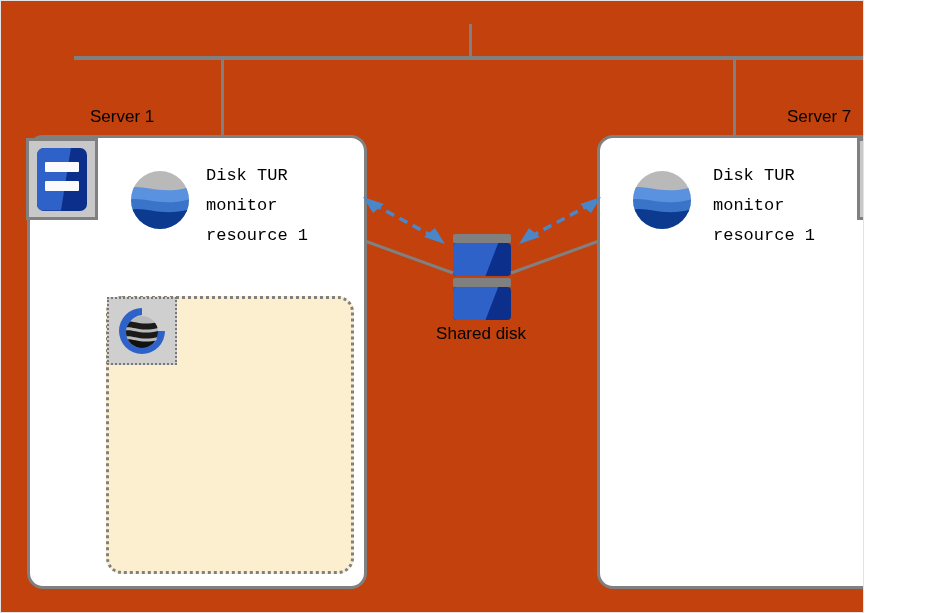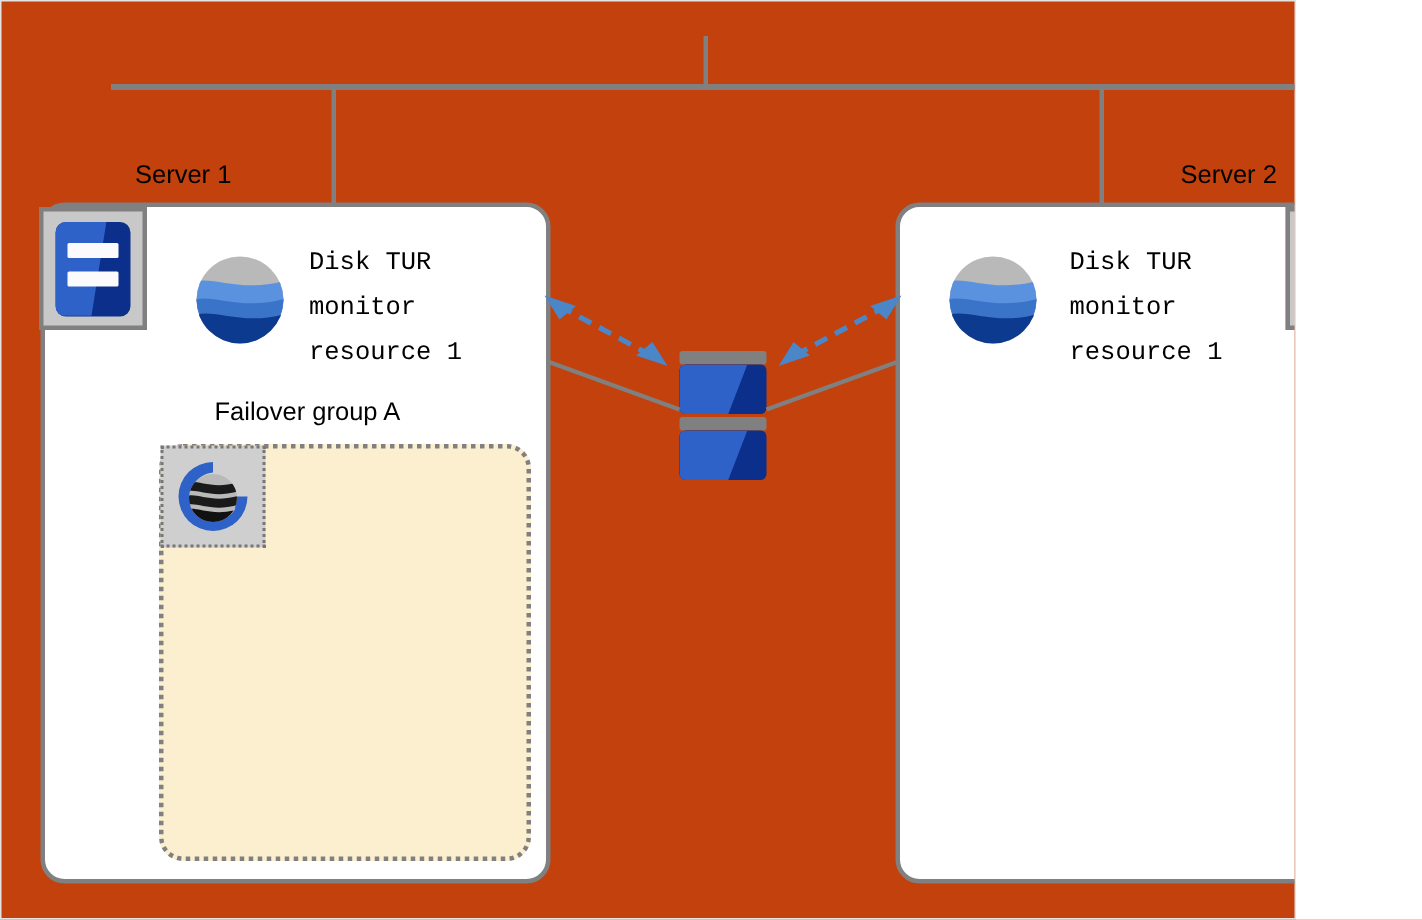--- a/index.html
+++ b/index.html
@@ -237,41 +237,40 @@
         <path d="M -6 34 C 10 22, 28 42, 68 28 L 68 40 C 28 54, 10 34, -6 48 Z" fill="#3a74c8"></path>
         <path d="M -6 44 C 12 32, 30 52, 68 38 L 68 66 L -6 66 Z" fill="#0b3a8f"></path>
       </g>
     </svg>
   </div>
 
   <div class="abs monitor-text left">Disk TUR
 monitor
 resource 1</div>
 
-  <div class="abs failover-label">Failover group A</div>
   <div class="abs failover-box"></div>
   <div class="abs failover-icon-frame">
     <svg width="56" height="56" viewBox="0 0 56 56">
       <defs>
         <clipPath id="fgclip">
             <circle cx="28" cy="29" r="16"></circle>
           </clipPath>
       </defs>
 
       <path d="M 28 5 A 23 23 0 1 0 51 28 L 36 28 L 36 36 L 43 36 A 16 16 0 1 1 28 12 Z" fill="#2f62c8"></path>
       <g clip-path="url(#fgclip)">
         <rect x="0" y="0" width="56" height="56" fill="#b9b9b9"></rect>
         <path d="M 8 20 C 16 14, 26 26, 50 17 L 50 23 C 26 32, 16 20, 8 26 Z" fill="#1a1a1a"></path>
         <path d="M 8 29 C 16 23, 26 35, 50 26 L 50 32 C 26 41, 16 29, 8 35 Z" fill="#1a1a1a"></path>
         <path d="M 8 38 C 16 32, 26 44, 50 35 L 50 48 L 8 48 Z" fill="#111111"></path>
       </g>
     </svg>
   </div>
 
-  <div class="abs server-label right">Server 2</div>
+  <div class="abs server-label right">Server 7</div>
   <div class="abs server-panel right"></div>
 
   <div class="abs server-icon right">
     <div class="server-icon-body">
       <div class="server-icon-bar b1"></div>
       <div class="server-icon-bar b2"></div>
     </div>
   </div>
 
   <div class="abs globe-icon right">
@@ -295,20 +294,21 @@
 resource 1</div>
 
   <div class="abs disk-unit" style="top:233px">
     <div class="disk-cap"></div>
     <div class="disk-body"></div>
   </div>
   <div class="abs disk-unit" style="top:277px">
     <div class="disk-cap"></div>
     <div class="disk-body"></div>
   </div>
+  <div class="abs disk-label">Shared disk</div>
 
   <svg class="abs overlay">
 
     <line x1="364" y1="240" x2="452" y2="272" stroke="#808080" stroke-width="3"></line>
     <line x1="598" y1="240" x2="510" y2="272" stroke="#808080" stroke-width="3"></line>
 
     <g>
       <line x1="372" y1="203" x2="435" y2="237" stroke="#4a86c8" stroke-width="3.5" stroke-dasharray="9,6"></line>
       <polygon points="362,196 383,203 372,212" fill="#4a86c8"></polygon>
       <polygon points="444,243 423,236 434,227" fill="#4a86c8"></polygon>

